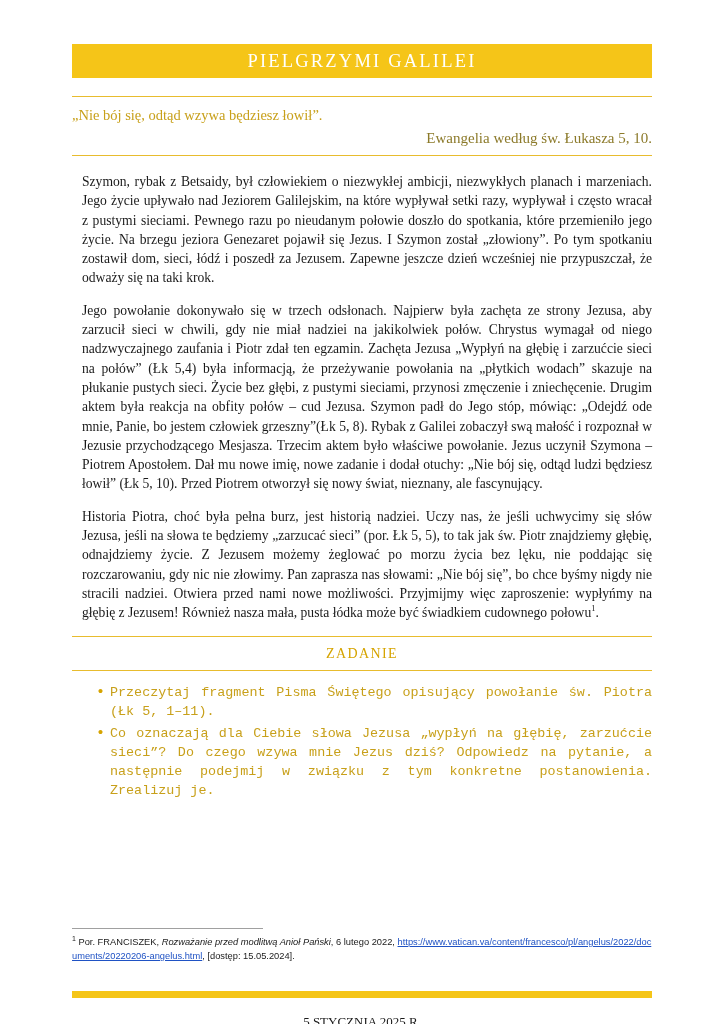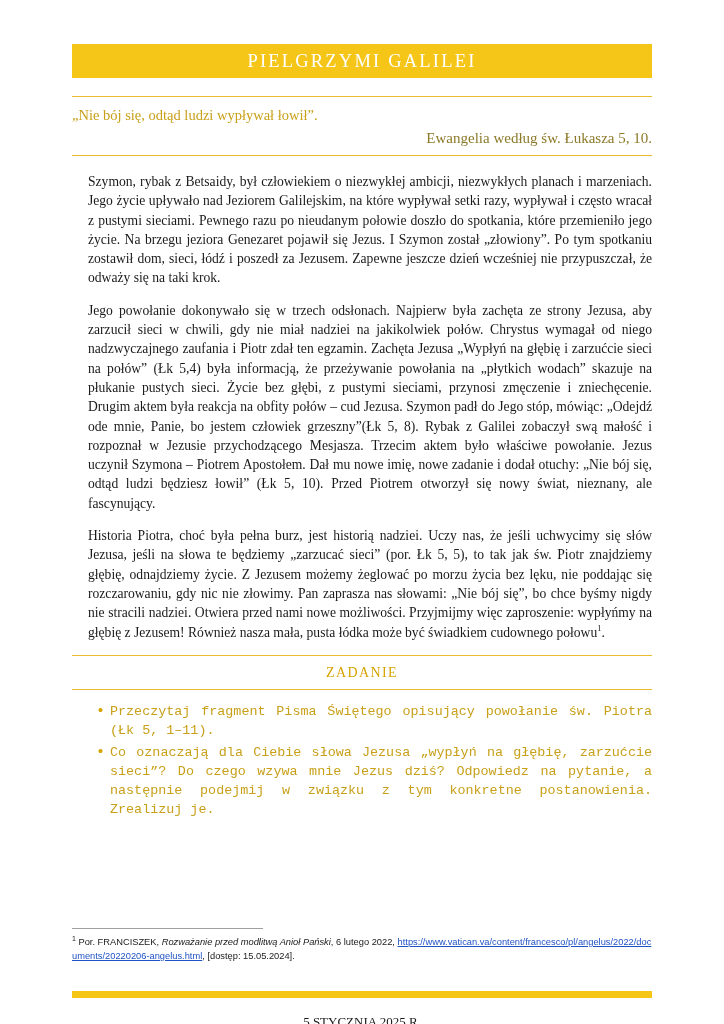--- a/index.html
+++ b/index.html
@@ -77,21 +77,21 @@
     border: none;
     border-top: 1px solid #e8bc2e;
     margin: 8px 0 0 0;
   }
 
   
   .body-text {
     margin-top: 16px;
   }
   .body-text p {
-    margin: 0 0 13px 16px;
+    margin: 0 0 13px 10px;
     font-size: 13.6px;
     line-height: 1.42;
     text-align: justify;
     text-justify: inter-word;
     color: #1a1a1a;
     font-family: "Liberation Serif", serif;
   }
   .body-text p sup {
     font-size: 8.5px;
     vertical-align: super;
@@ -198,21 +198,21 @@
 <div class="page">
 
   <div class="banner">
     <div class="banner-title">PIELGRZYMI GALILEI</div>
   </div>
 
 
   <hr class="rule">
 
   <div class="quote-block">
-    <div class="quote-text">„Nie bój się, odtąd ludzi wypływał łowił”.</div>
+    <div class="quote-text">„Nie bój się, odtąd wzywa będziesz łowił”.</div>
     <div class="quote-source">Ewangelia według św. Łukasza 5, 10.</div>
   </div>
 
   <hr class="rule2">
 
   <div class="body-text">
     <p>Szymon, rybak z Betsaidy, był człowiekiem o niezwykłej ambicji, niezwykłych planach i marzeniach. Jego życie upływało nad Jeziorem Galilejskim, na które wypływał setki razy, wypływał i często wracał z pustymi sieciami. Pewnego razu po nieudanym połowie doszło do spotkania, które przemieniło jego życie. Na brzegu jeziora Genezaret pojawił się Jezus. I Szymon został „złowiony”. Po tym spotkaniu zostawił dom, sieci, łódź i poszedł za Jezusem. Zapewne jeszcze dzień wcześniej nie przypuszczał, że odważy się na taki krok.</p>
     <p>Jego powołanie dokonywało się w trzech odsłonach. Najpierw była zachęta ze strony Jezusa, aby zarzucił sieci w chwili, gdy nie miał nadziei na jakikolwiek połów. Chrystus wymagał od niego nadzwyczajnego zaufania i Piotr zdał ten egzamin. Zachęta Jezusa „Wypłyń na głębię i zarzućcie sieci na połów” (Łk 5,4) była informacją, że przeżywanie powołania na „płytkich wodach” skazuje na płukanie pustych sieci. Życie bez głębi, z pustymi sieciami, przynosi zmęczenie i zniechęcenie. Drugim aktem była reakcja na obfity połów – cud Jezusa. Szymon padł do Jego stóp, mówiąc: „Odejdź ode mnie, Panie, bo jestem człowiek grzeszny”(Łk 5, 8). Rybak z Galilei zobaczył swą małość i rozpoznał w Jezusie przychodzącego Mesjasza. Trzecim aktem było właściwe powołanie. Jezus uczynił Szymona – Piotrem Apostołem. Dał mu nowe imię, nowe zadanie i dodał  otuchy: „Nie bój się, odtąd ludzi będziesz łowił” (Łk 5, 10). Przed Piotrem otworzył się nowy świat, nieznany, ale fascynujący.</p>
     <p><span>Historia Piotra, choć była pełna burz, jest historią nadziei. Uczy nas, że jeśli uchwycimy się słów Jezusa, jeśli na słowa te będziemy „zarzucać sieci” (por. Łk 5, 5), to tak jak św. Piotr znajdziemy głębię, odnajdziemy życie. Z Jezusem możemy żeglować po morzu życia bez lęku, nie poddając się rozczarowaniu, gdy nic nie złowimy. Pan zaprasza nas słowami: „Nie bój się”, bo chce byśmy nigdy nie stracili nadziei. Otwiera przed nami nowe możliwości. Przyjmijmy więc zaproszenie: wypłyńmy na głębię z Jezusem! Również nasza mała, pusta łódka może być świadkiem cudownego połowu</span><sup>1</sup>.</p>
   </div>

